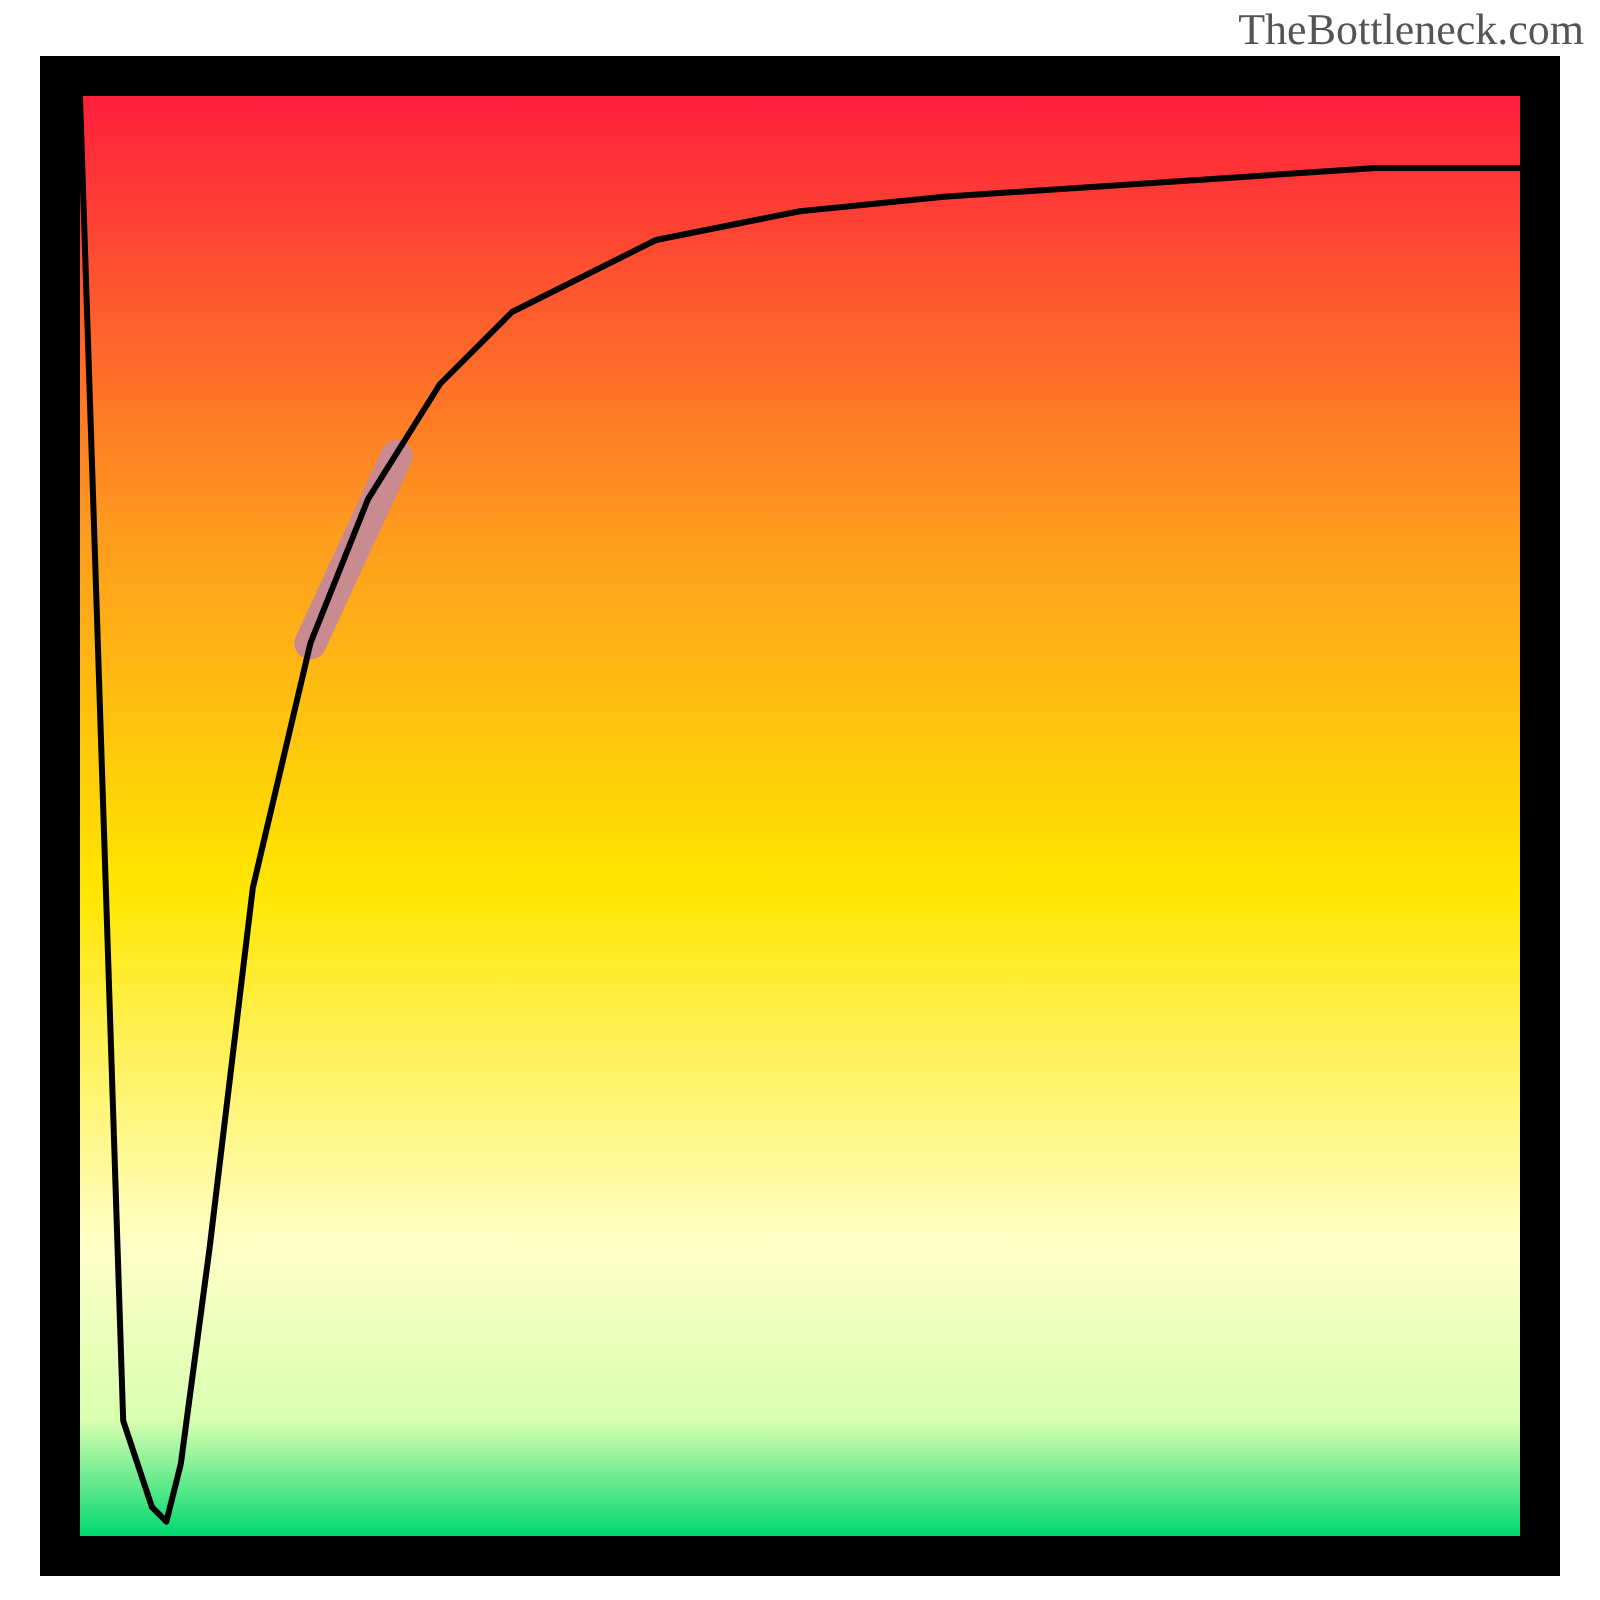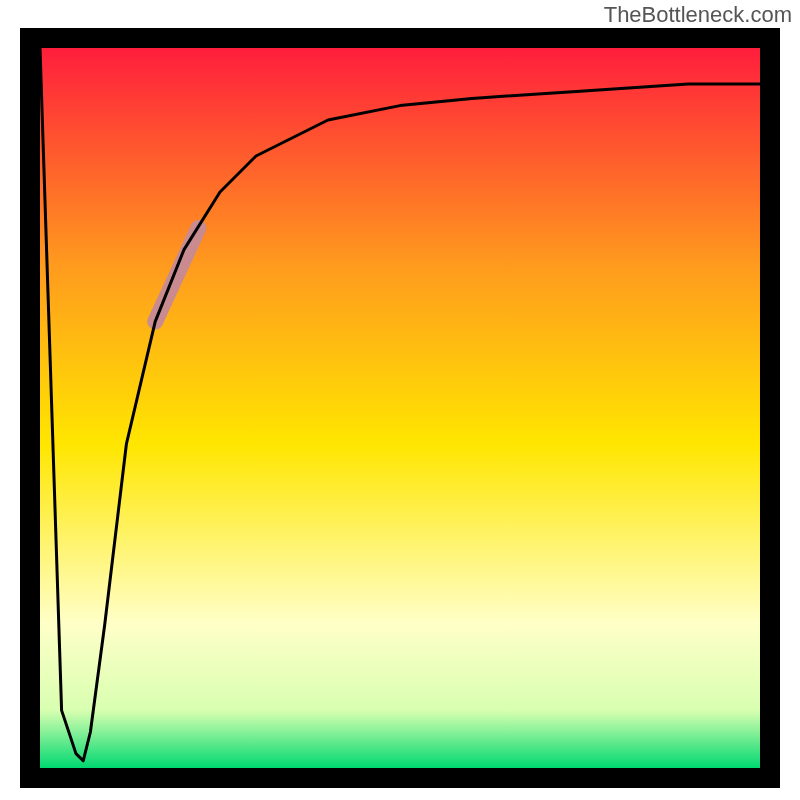--- a/index.html
+++ b/index.html
@@ -20,20 +20,21 @@
     position: relative;
   }
   .attribution {
     position: absolute;
     top: 2px;
     right: 8px;
     font-size: 22px;
     color: #555;
     font-weight: 400;
     z-index: 10;
+    font-family: Liberation Serif, serif;
   }
   .chart-frame {
     position: absolute;
     left: 20px;
     top: 28px;
     width: 760px;
     height: 760px;
   }
   .chart-frame svg {
     width: 100%;

